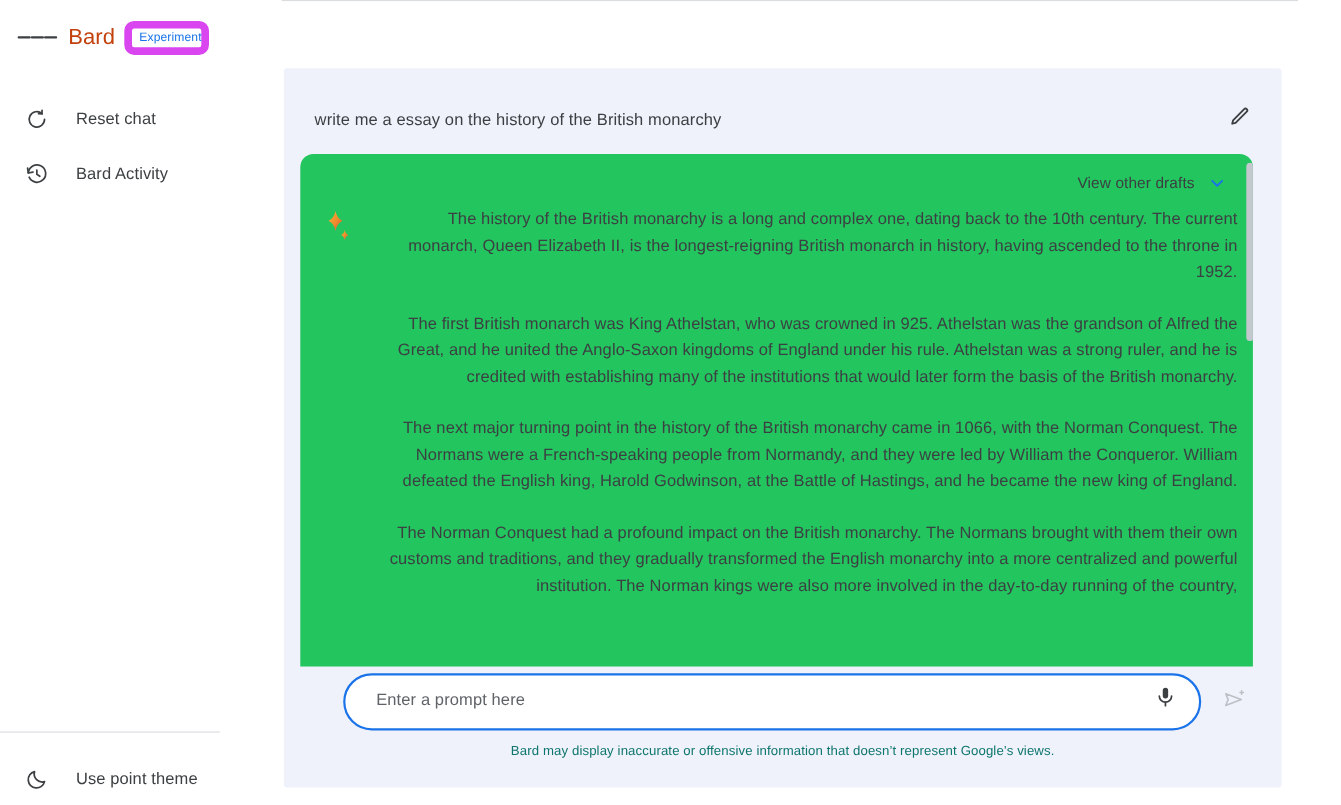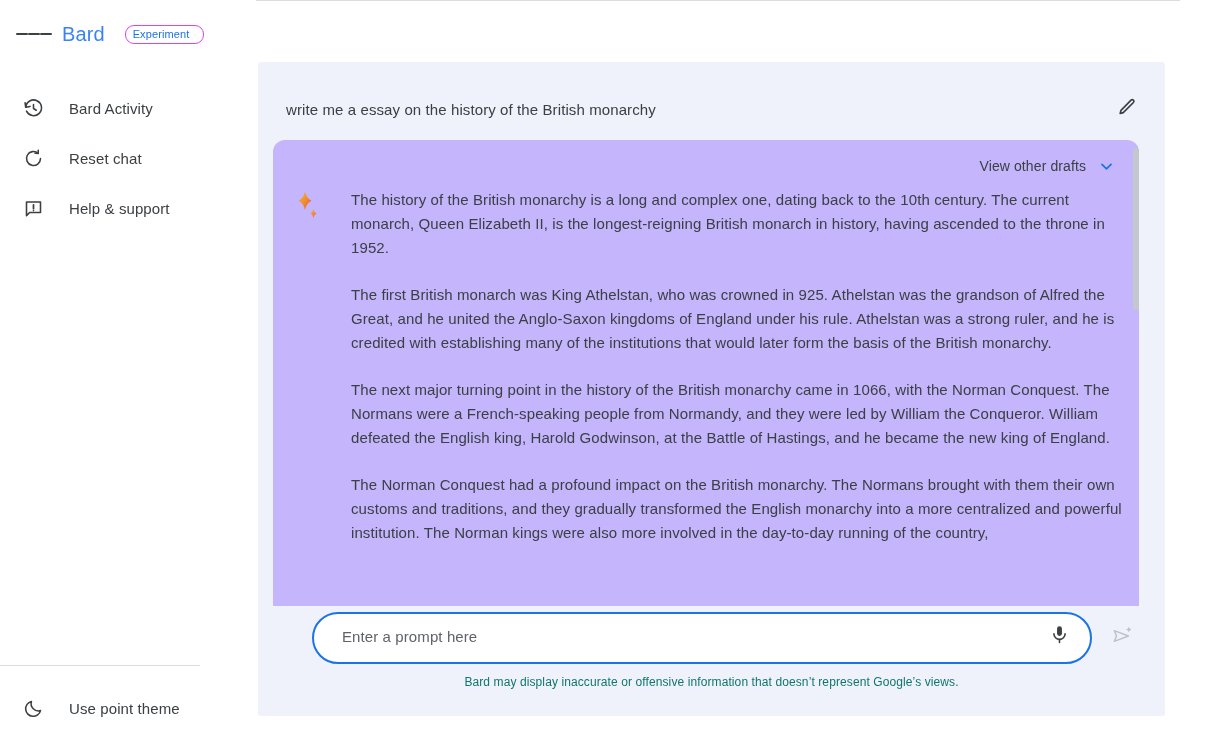--- a/index.html
+++ b/index.html
@@ -59,30 +59,30 @@
     display: block;
     width: 18px;
     height: 2px;
     background: #3c4043;
     border-radius: 1px;
     margin: 2px 0;
   }
   .brand-name {
     margin-left: 10px;
     font-size: 20px;
-    color: #3b82f6;
+    color: #c2410c;
     letter-spacing: .1px;
   }
   .experiment-badge {
-    margin-left: 20px;
-    border: 1px solid #d946ef;
+    margin-left: 8px;
+    border: 7px solid #d946ef;
     color: #1a73e8;
     border-radius: 9px;
     font-size: 11px;
-    padding: 1px 14px 2px 7px;
+    padding: 1px 0 2px 7px;
     line-height: 14px;
     letter-spacing: .1px;
     white-space: nowrap;
   }
 
   .nav {
     position: absolute;
     top: 80px;
     left: 0;
     width: 256px;
@@ -162,21 +162,21 @@
     border-radius: 50%;
     cursor: pointer;
   }
 
   .answer-card {
     position: absolute;
     left: 15px;
     top: 78px;
     width: 866px;
     height: 466px;
-    background: #c4b5fd;
+    background: #22c55e;
     border-radius: 12px 12px 0 0;
     overflow: hidden;
   }
 
   .drafts-row {
     position: absolute;
     top: 12px;
     right: 24px;
     display: flex;
     align-items: center;
@@ -201,20 +201,21 @@
     right: 14px;
     display: flex;
   }
   .spark {
     flex: 0 0 30px;
     margin-top: 2px;
   }
   .paras {
     margin-left: 28px;
     flex: 1 1 auto;
+    text-align: right;
   }
   .paras p {
     margin: 0 0 23px 0;
     font-size: 15px;
     line-height: 24px;
     color: #3c4043;
     letter-spacing: .1px;
   }
 
   
@@ -315,51 +316,41 @@
         <span></span>
     </div>
     <div class="brand-name">Bard</div>
     <div class="experiment-badge">Experiment</div>
   </div>
 
   <div class="nav">
 
     <div class="nav-item">
       <span class="nav-icon">
+        <svg width="21" height="21" viewBox="0 0 24 24" fill="none" stroke="#3c4043" stroke-width="1.8" stroke-linecap="round">
+          <path d="M20 12a8 8 0 1 1-2.7-6"></path>
+          <path d="M17.4 2.6 17.3 6.2 13.8 6.1"></path>
+        </svg>
+      </span>
+      <span class="nav-label">Reset chat</span>
+    </div>
+
+    <div class="nav-item">
+      <span class="nav-icon">
         <svg width="21" height="21" viewBox="0 0 24 24" fill="none" stroke="#3c4043" stroke-width="1.8" stroke-linecap="round" stroke-linejoin="round">
           <path d="M3.2 10.4A9 9 0 1 1 4 15"></path>
           <path d="M2.4 5.6 3.1 10.6 8 9.6"></path>
           <path d="M12 7.6V12l3.1 2"></path>
         </svg>
       </span>
       <span class="nav-label">Bard Activity</span>
     </div>
 
-    <div class="nav-item">
-      <span class="nav-icon">
-        <svg width="21" height="21" viewBox="0 0 24 24" fill="none" stroke="#3c4043" stroke-width="1.8" stroke-linecap="round">
-          <path d="M20 12a8 8 0 1 1-2.7-6"></path>
-          <path d="M17.4 2.6 17.3 6.2 13.8 6.1"></path>
-        </svg>
-      </span>
-      <span class="nav-label">Reset chat</span>
-    </div>
-
-
-
-    <div class="nav-item">
-      <span class="nav-icon">
-        <svg width="21" height="21" viewBox="0 0 24 24" fill="none" stroke="#3c4043" stroke-width="1.8" stroke-linecap="round" stroke-linejoin="round">
-          <path d="M4 4.6h16v12H7.6L4 20.2z"></path>
-          <path d="M12 7.8v4.4" stroke-width="2"></path>
-          <circle cx="12" cy="14.4" r=".9" fill="#3c4043" stroke="none"></circle>
-        </svg>
-      </span>
-      <span class="nav-label">Help &amp; support</span>
-    </div>
+
+
 
   </div>
 
   <div class="sidebar-divider"></div>
 
   <div class="theme-row">
     <div class="nav-item">
       <span class="nav-icon">
         <svg width="21" height="21" viewBox="0 0 24 24" fill="none" stroke="#3c4043" stroke-width="1.8" stroke-linecap="round" stroke-linejoin="round">
           <path d="M20 14.4A8.4 8.4 0 0 1 9.6 4 8.6 8.6 0 1 0 20 14.4z"></path>

